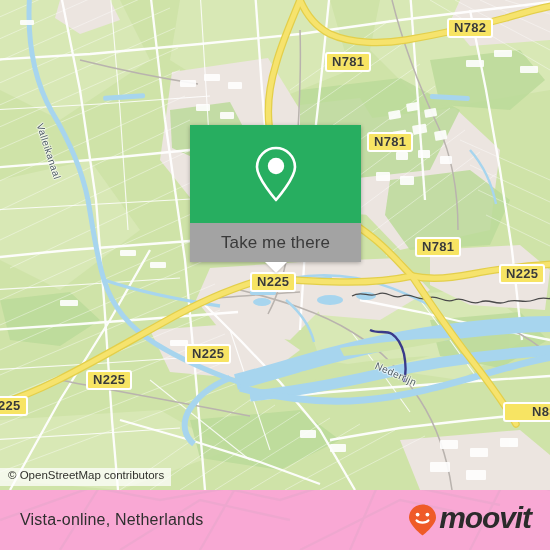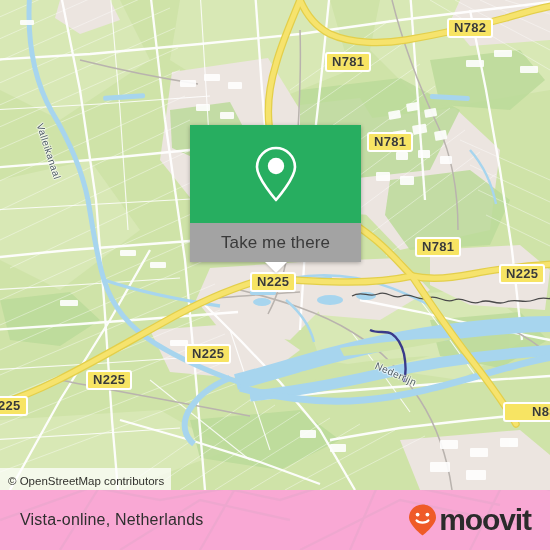--- a/index.html
+++ b/index.html
@@ -96,21 +96,21 @@
     filter: drop-shadow(0 1px 1px rgba(0,0,0,.18));
   }
 
   
   #attribution {
     position: absolute;
     left: 0; top: 468px;
     background: rgba(255,255,255,.72);
     color: #30302c;
     font-size: 11.5px;
-    padding: 7px 7px 4px 8px;
+    padding: 1px 7px 4px 8px;
     line-height: 13px;
     white-space: nowrap;
   }
 
   
   #footer {
     position: absolute;
     left: 0; top: 490px;
     width: 550px; height: 60px;
     background: #f9a8d4;
@@ -130,22 +130,22 @@
     color: #2f2f2f;
     font-size: 16px;
     letter-spacing: .2px;
     white-space: nowrap;
   }
   #brand {
     position: absolute;
     right: 19px; top: 50%;
     transform: translateY(-50%);
     display: flex;
-    align-items: center;
     gap: 1px;
+    font-style: italic;
   }
   #brand-wordmark {
     color: #2b2b2b;
     font-size: 30px;
     font-weight: bold;
     letter-spacing: -1.1px;
     line-height: 30px;
   }
 </style>
 </head>

